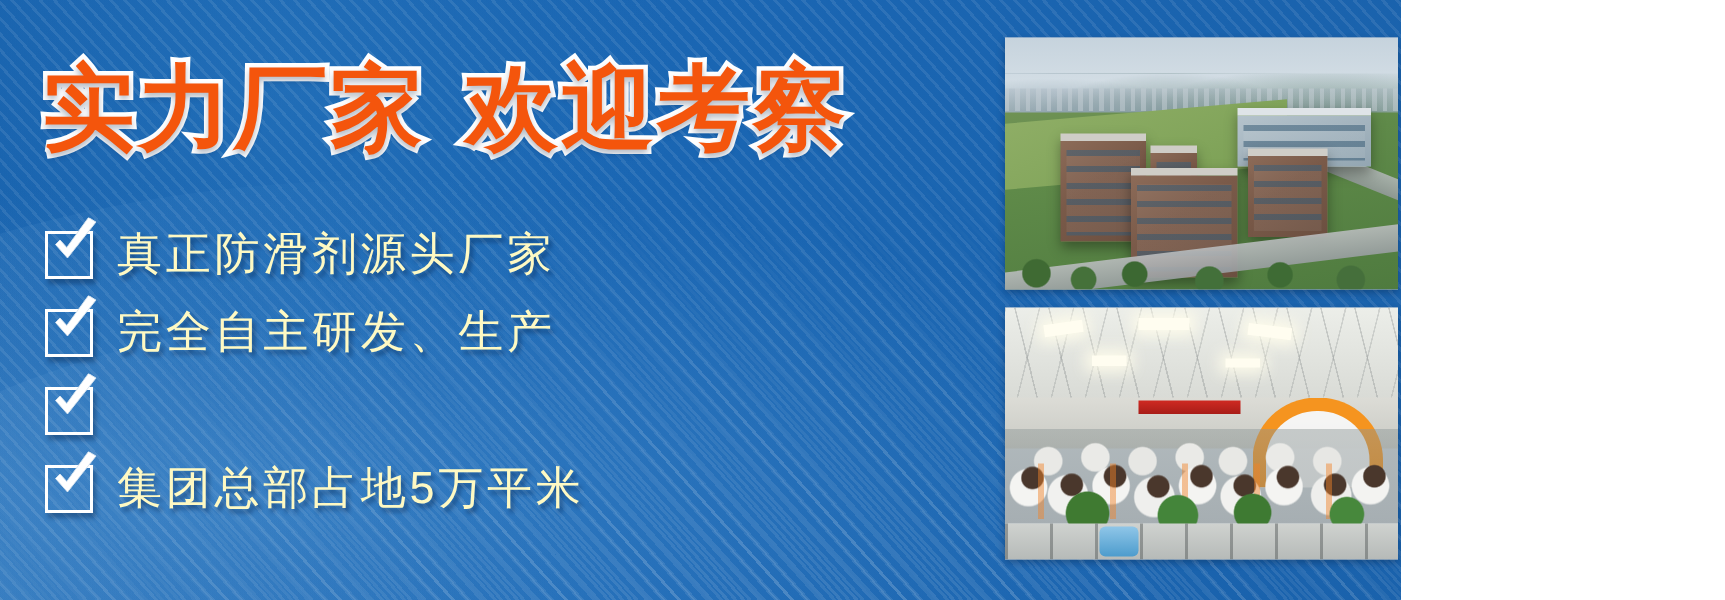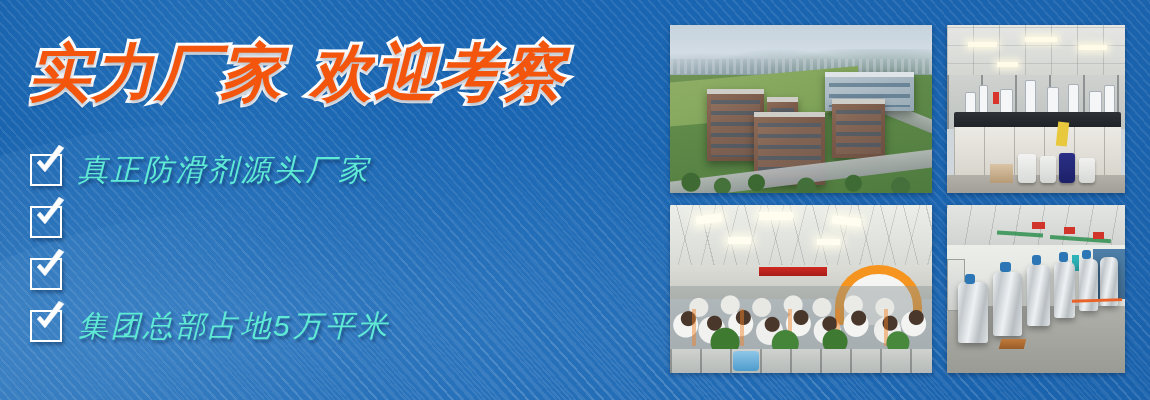--- a/index.html
+++ b/index.html
@@ -2,26 +2,25 @@
 <html><head>
 <meta charset="utf-8">
 <style>
   html, body {
     margin: 0;
     padding: 0;
     background: #ffffff;
   }
   .banner {
     position: relative;
-    width: 1150px;
+    width: 934px;
     height: 400px;
     overflow: hidden;
     background: #1a64b0;
     font-family: "Liberation Sans", "DejaVu Sans", sans-serif;
-    font-style: italic;
   }
 
   
   .bg-base {
     position: absolute;
     inset: 0;
     background:
       radial-gradient(120% 90% at 18% 82%, rgba(70,140,205,0.55) 0%, rgba(26,100,176,0) 58%),
       linear-gradient(100deg, #1862ad 0%, #1a66b3 45%, #1a62ac 100%);
   }
@@ -120,21 +119,21 @@
     margin-right: 16px;
   }
   .check-box .tick {
     position: absolute;
     left: 1px;
     top: -11px;
     width: 34px;
     height: 34px;
   }
   .bullet-text {
-    color: #5eead4;
+    color: #fef9c3;
     font-size: 30px;
     line-height: 34px;
     letter-spacing: 2.5px;
     white-space: nowrap;
     text-shadow: 2px 3px 3px rgba(0,25,60,0.45);
   }
 
   
   .photo-grid {
     position: absolute;
@@ -464,20 +463,21 @@
         </div>
         <div class="bullet-text">真正防滑剂源头厂家</div>
       </div>
 
       <div class="bullet">
         <div class="check-box">
           <svg class="tick" viewBox="0 0 34 34">
             <path d="M4 18 L12 27 L31 3 L26 0 L11.5 20 L7 15 Z" fill="#ffffff" stroke="#d8e4ef" stroke-width="0.6"></path>
           </svg>
         </div>
+        <div class="bullet-text">完全自主研发、生产</div>
       </div>
 
       <div class="bullet">
         <div class="check-box">
           <svg class="tick" viewBox="0 0 34 34">
             <path d="M4 18 L12 27 L31 3 L26 0 L11.5 20 L7 15 Z" fill="#ffffff" stroke="#d8e4ef" stroke-width="0.6"></path>
           </svg>
         </div>
       </div>
 

